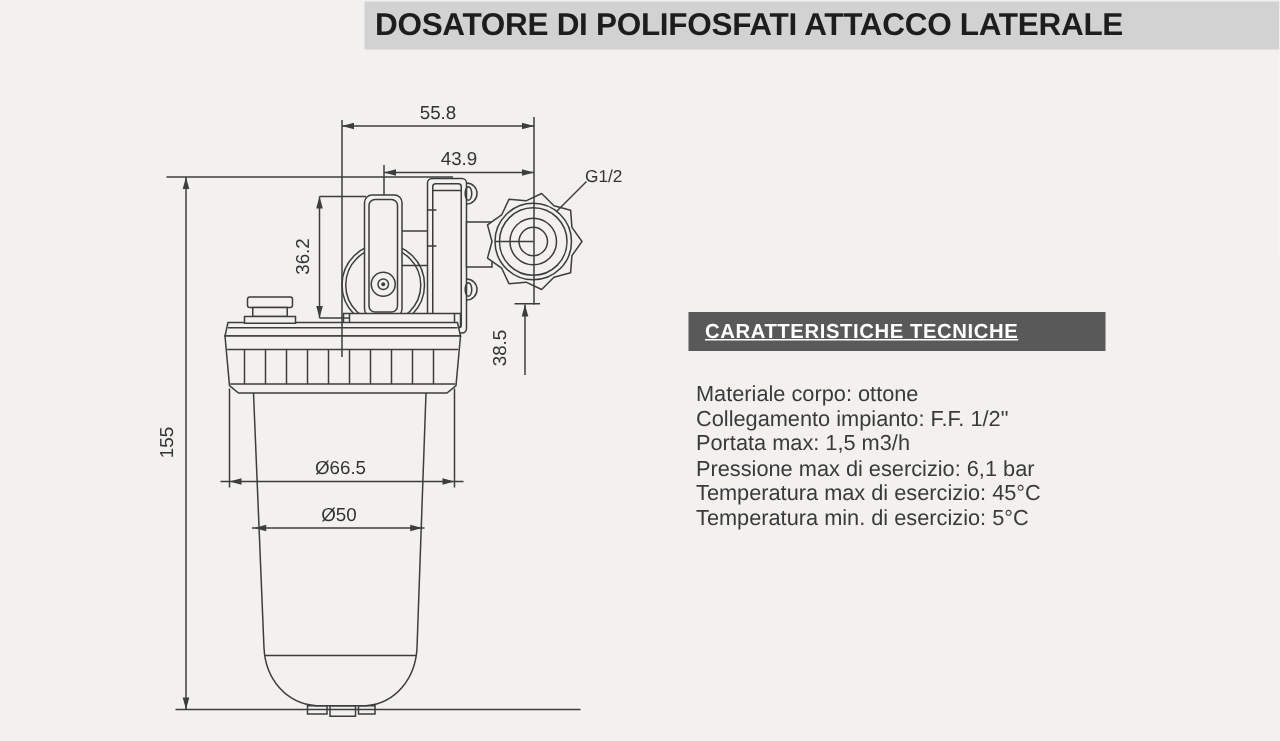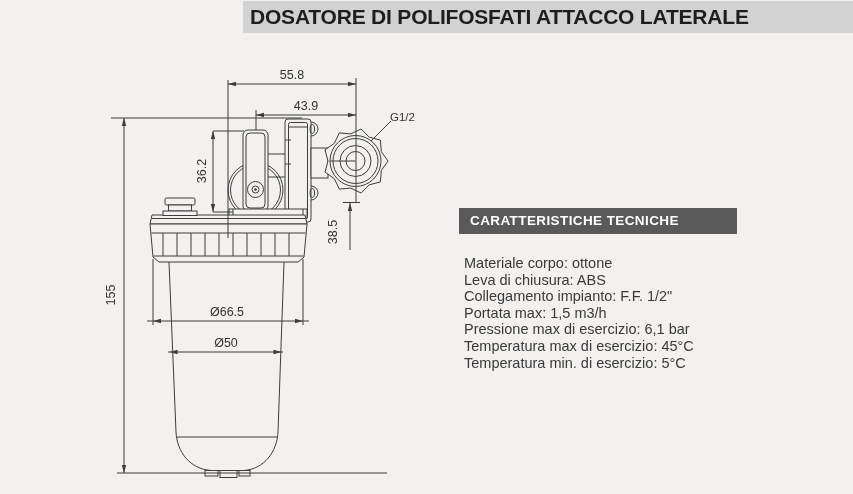--- a/index.html
+++ b/index.html
@@ -7,21 +7,21 @@
   .page{position:relative;width:851px;height:494px;background:#f2f1ef;overflow:hidden;padding-left:36px;}
 
   .title-bar{position:absolute;left:243px;top:1px;width:610px;height:32px;background:#d2d2d2;}
   .title-bar span{display:block;line-height:32px;padding-left:7px;font-size:21px;font-weight:600;
     letter-spacing:-0.2px;color:#1d1d1d;white-space:nowrap;}
 
   .drawing-svg{position:absolute;left:0;top:0;}
 
   .specs{position:absolute;left:459px;top:208px;width:300px;}
   .specs-header{width:267px;height:26px;background:#595959;color:#ffffff;font-size:13.5px;
-    font-weight:700;line-height:26px;padding-left:11px;letter-spacing:0.4px;}
+    font-weight:700;line-height:26px;padding-left:11px;letter-spacing:0.4px;text-decoration:underline;}
   .specs-list{margin-top:21px;padding-left:5px;}
   .spec-item{font-size:14.5px;line-height:16.6px;color:#3a3a3a;white-space:nowrap;}
 
   
   .ln{fill:none;stroke:#3d3d3d;stroke-width:1;}
   .fl{fill:#f2f1ef;stroke:#3d3d3d;stroke-width:1;}
   .ar{fill:#3d3d3d;stroke:none;}
   .dt{font-family:"Liberation Sans",sans-serif;font-size:12.5px;fill:#333333;}
 </style>
 </head>
@@ -165,21 +165,20 @@
       <text x="227" y="316" text-anchor="middle" class="dt">Ø66.5</text>
       <text x="226" y="347" text-anchor="middle" class="dt">Ø50</text>
       <text x="390" y="121" text-anchor="start" class="dt" style="font-size:11.5px">G1/2</text>
     </g>
   </svg>
 
   <div class="specs">
     <div class="specs-header">CARATTERISTICHE TECNICHE</div>
     <div class="specs-list">
       <div class="spec-item">Materiale corpo: ottone</div>
-      <div class="spec-item">Leva di chiusura: ABS</div>
       <div class="spec-item">Collegamento impianto: F.F. 1/2"</div>
       <div class="spec-item">Portata max: 1,5 m3/h</div>
       <div class="spec-item">Pressione max di esercizio: 6,1 bar</div>
       <div class="spec-item">Temperatura max di esercizio: 45°C</div>
       <div class="spec-item">Temperatura min. di esercizio: 5°C</div>
     </div>
   </div>
 
 </div>
 

